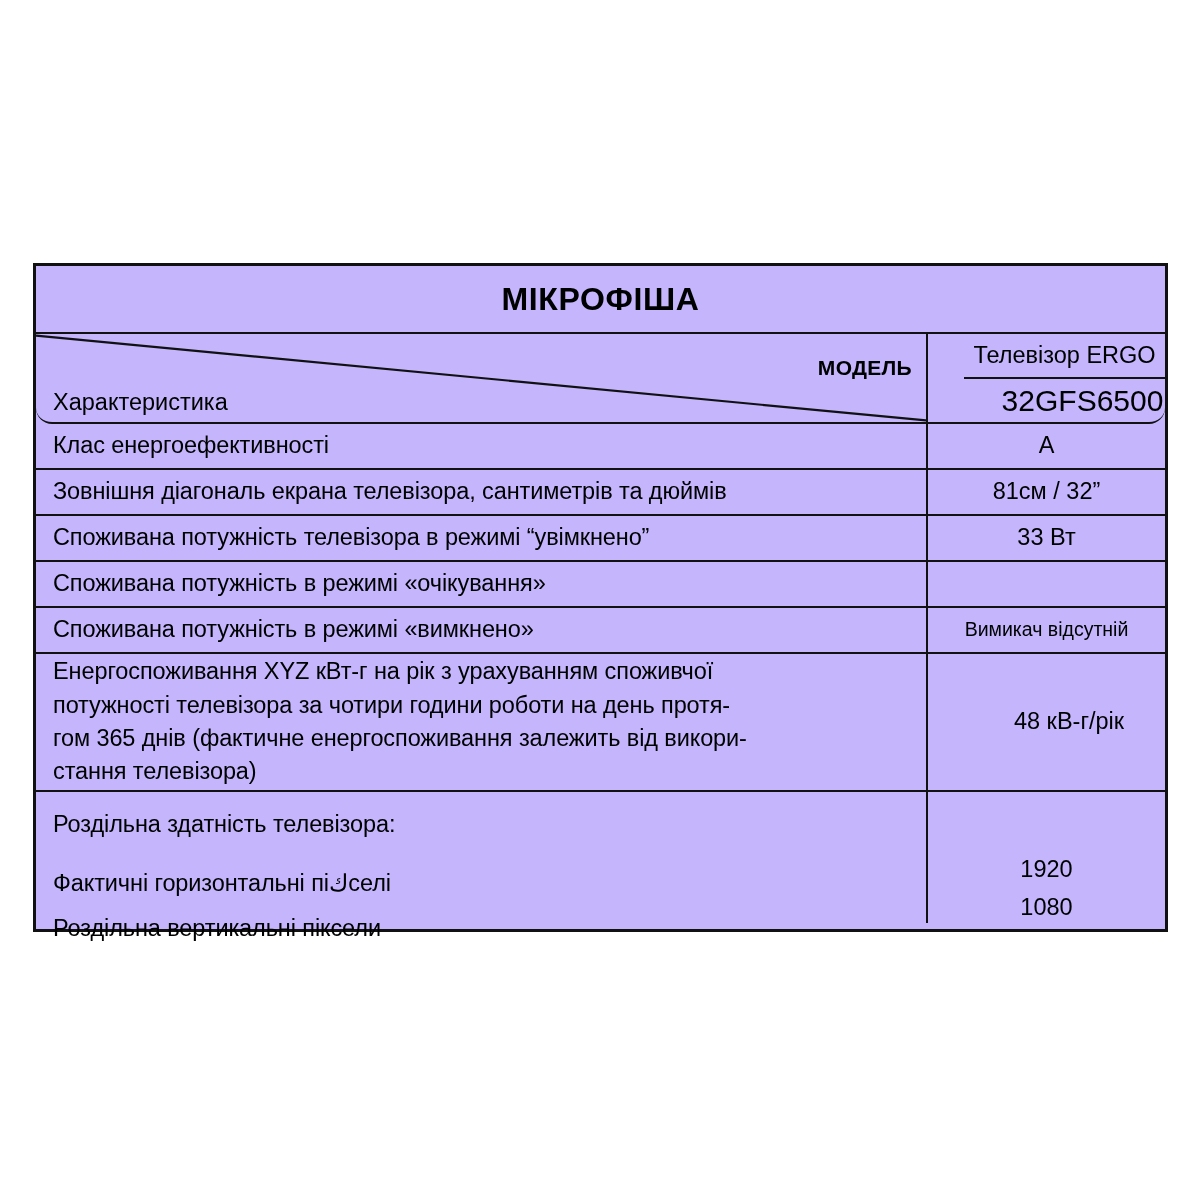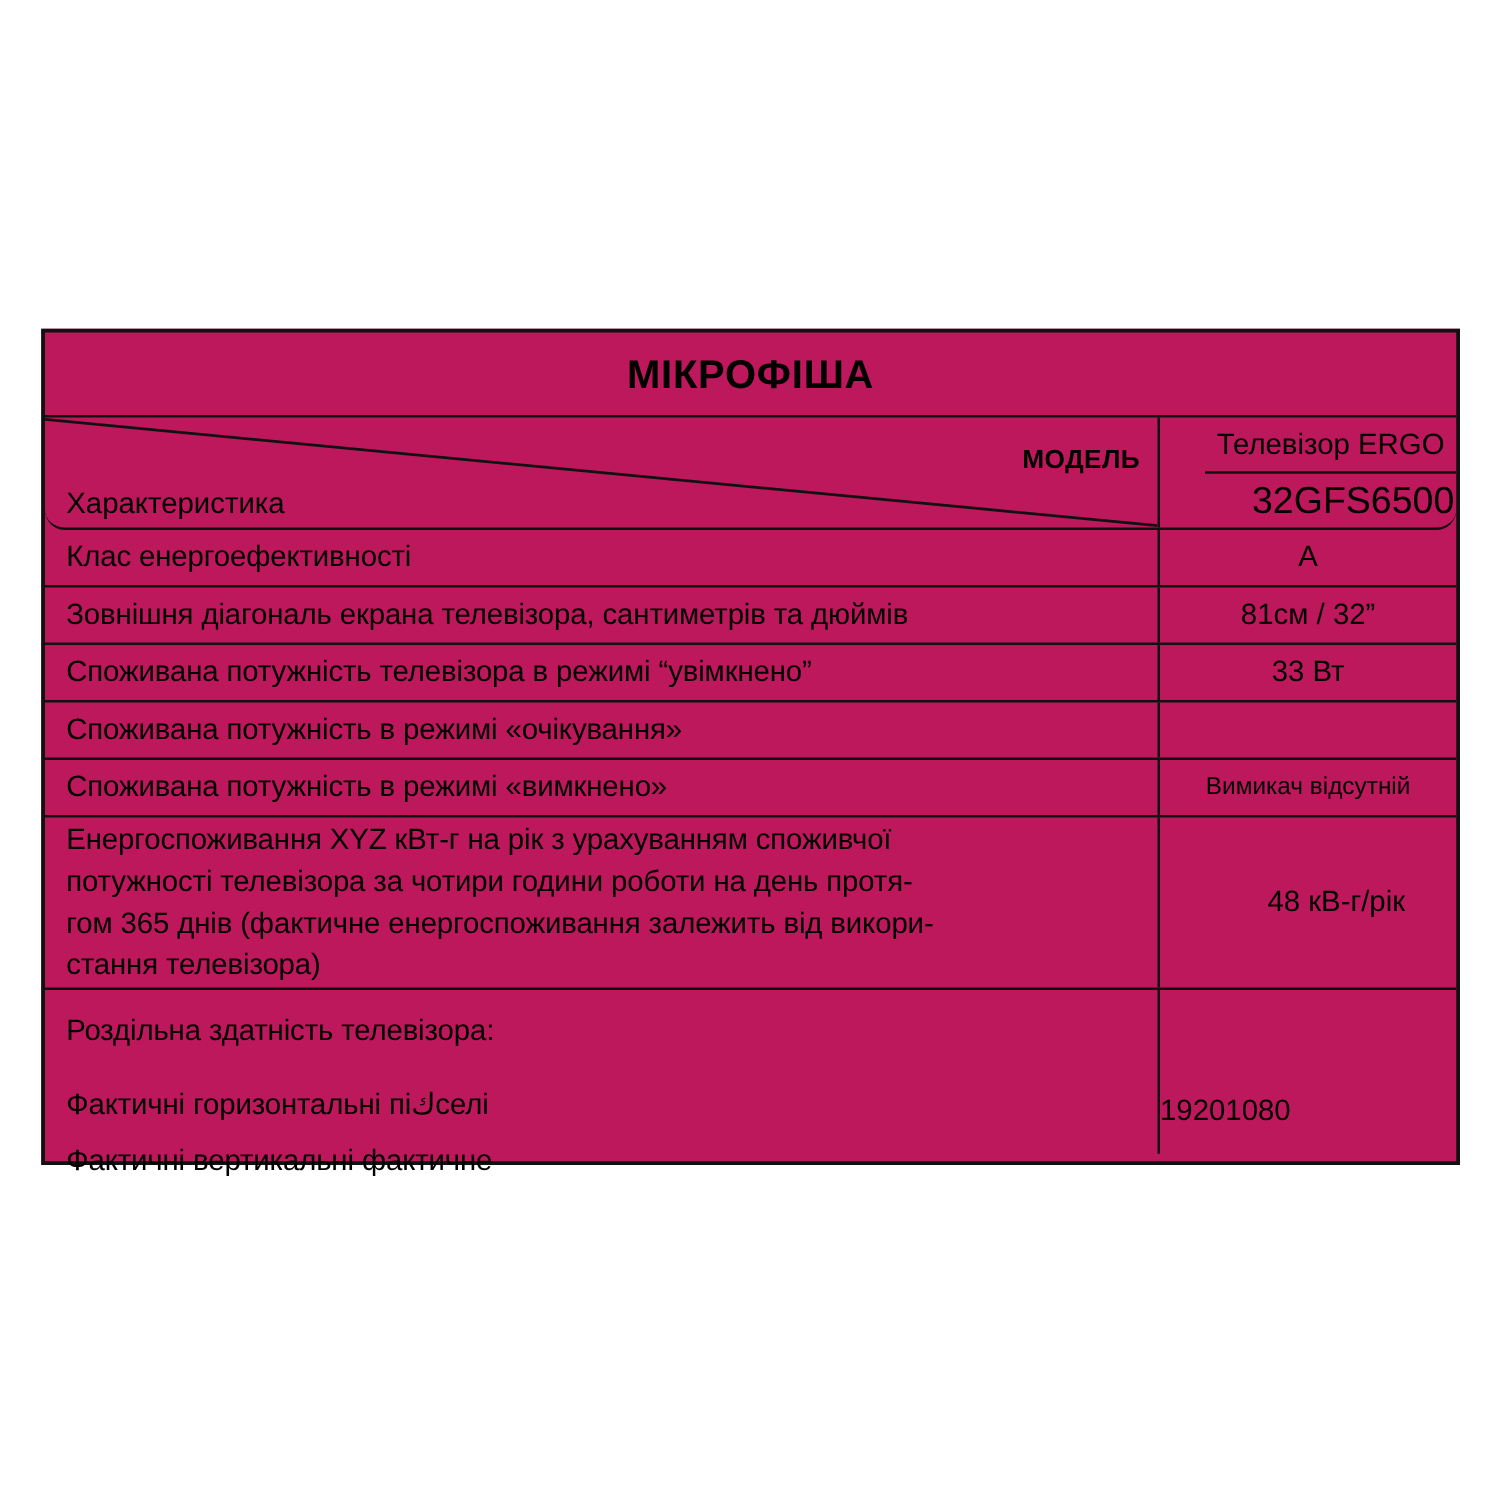--- a/index.html
+++ b/index.html
@@ -18,21 +18,21 @@
 
   
   #fiche-table {
     position: absolute;
     left: 33px;
     top: 263px;
     width: 1135px;
     height: 669px;
     border: 3px solid #111111;
     box-sizing: border-box;
-    background: #be185d;
+    background: #c4b5fd;
   }
 
   .row {
     display: flex;
     width: 100%;
     box-sizing: border-box;
     border-bottom: 2.5px solid #111111;
   }
   .row:last-child { border-bottom: none; }
 
@@ -148,22 +148,22 @@
     flex-direction: column;
     justify-content: flex-start;
     gap: 14px;
   }
   .res-head { margin-bottom: 14px; }
   .res-line { line-height: 1.32; }
 
   .r-res .cell-value {
     align-items: flex-start;
     padding-top: 62px;
-    flex-direction: row;
-    justify-content: flex-start;
+    flex-direction: column;
+    justify-content: space-between;
     align-items: center;
   }
   .r-res .cell-value span { line-height: 1.32; display: block; }
 
   .val-small { font-size: 19.5px; }
 </style>
 </head>
 <body>
 
 <div id="fiche-table">
@@ -219,21 +219,21 @@
         <span>стання телевізора)</span>
       </div>
     </div>
     <div class="cell-value">48 кВ-г/рік</div>
   </div>
 
   <div class="row r-res">
     <div class="cell-label">
       <div class="res-head">Роздільна здатність телевізора:</div>
       <div class="res-line">Фактичні горизонтальні піكселі</div>
-      <div class="res-line">Фактичні вертикальні фактичне</div>
+      <div class="res-line">Роздільна вертикальні піксели</div>
     </div>
     <div class="cell-value">
       <span>1920</span>
       <span>1080</span>
     </div>
   </div>
 
 </div>
 
 </body></html>

